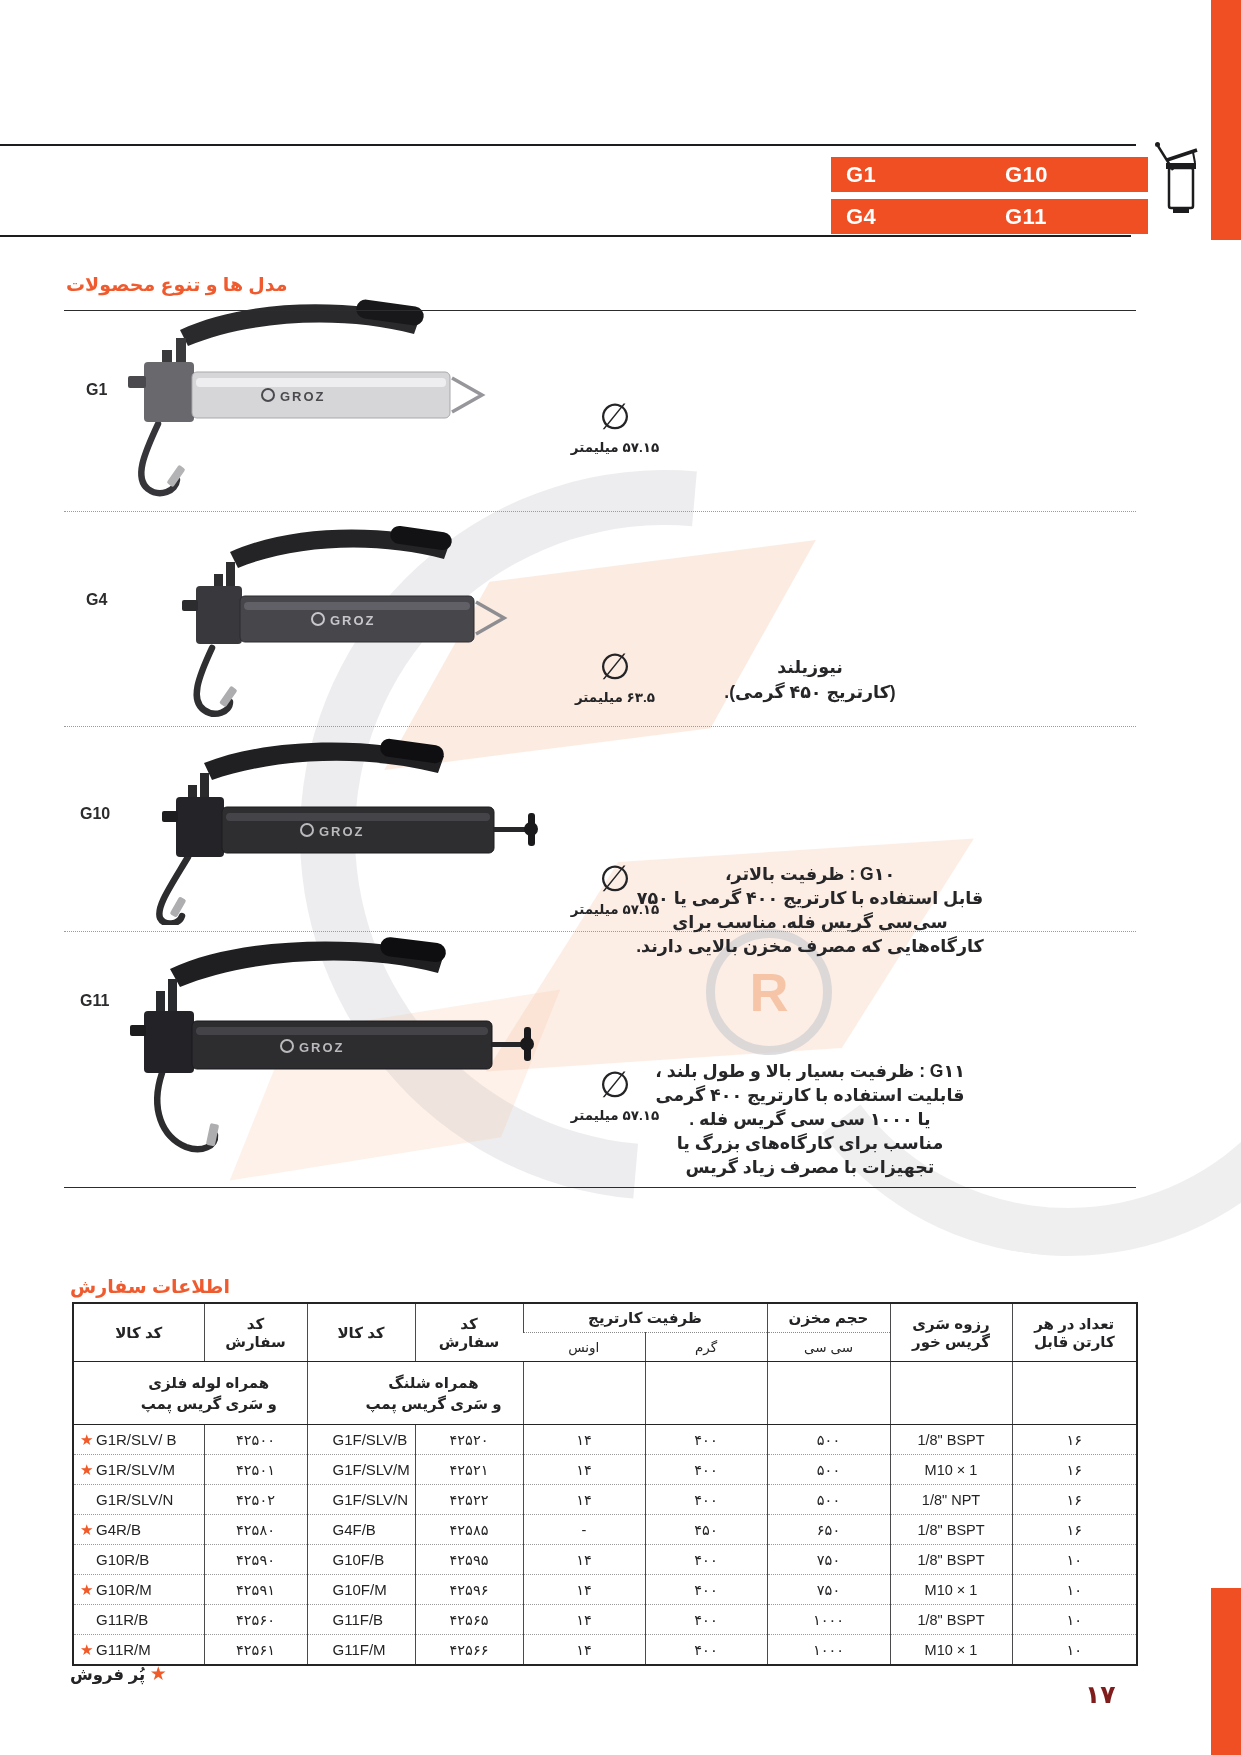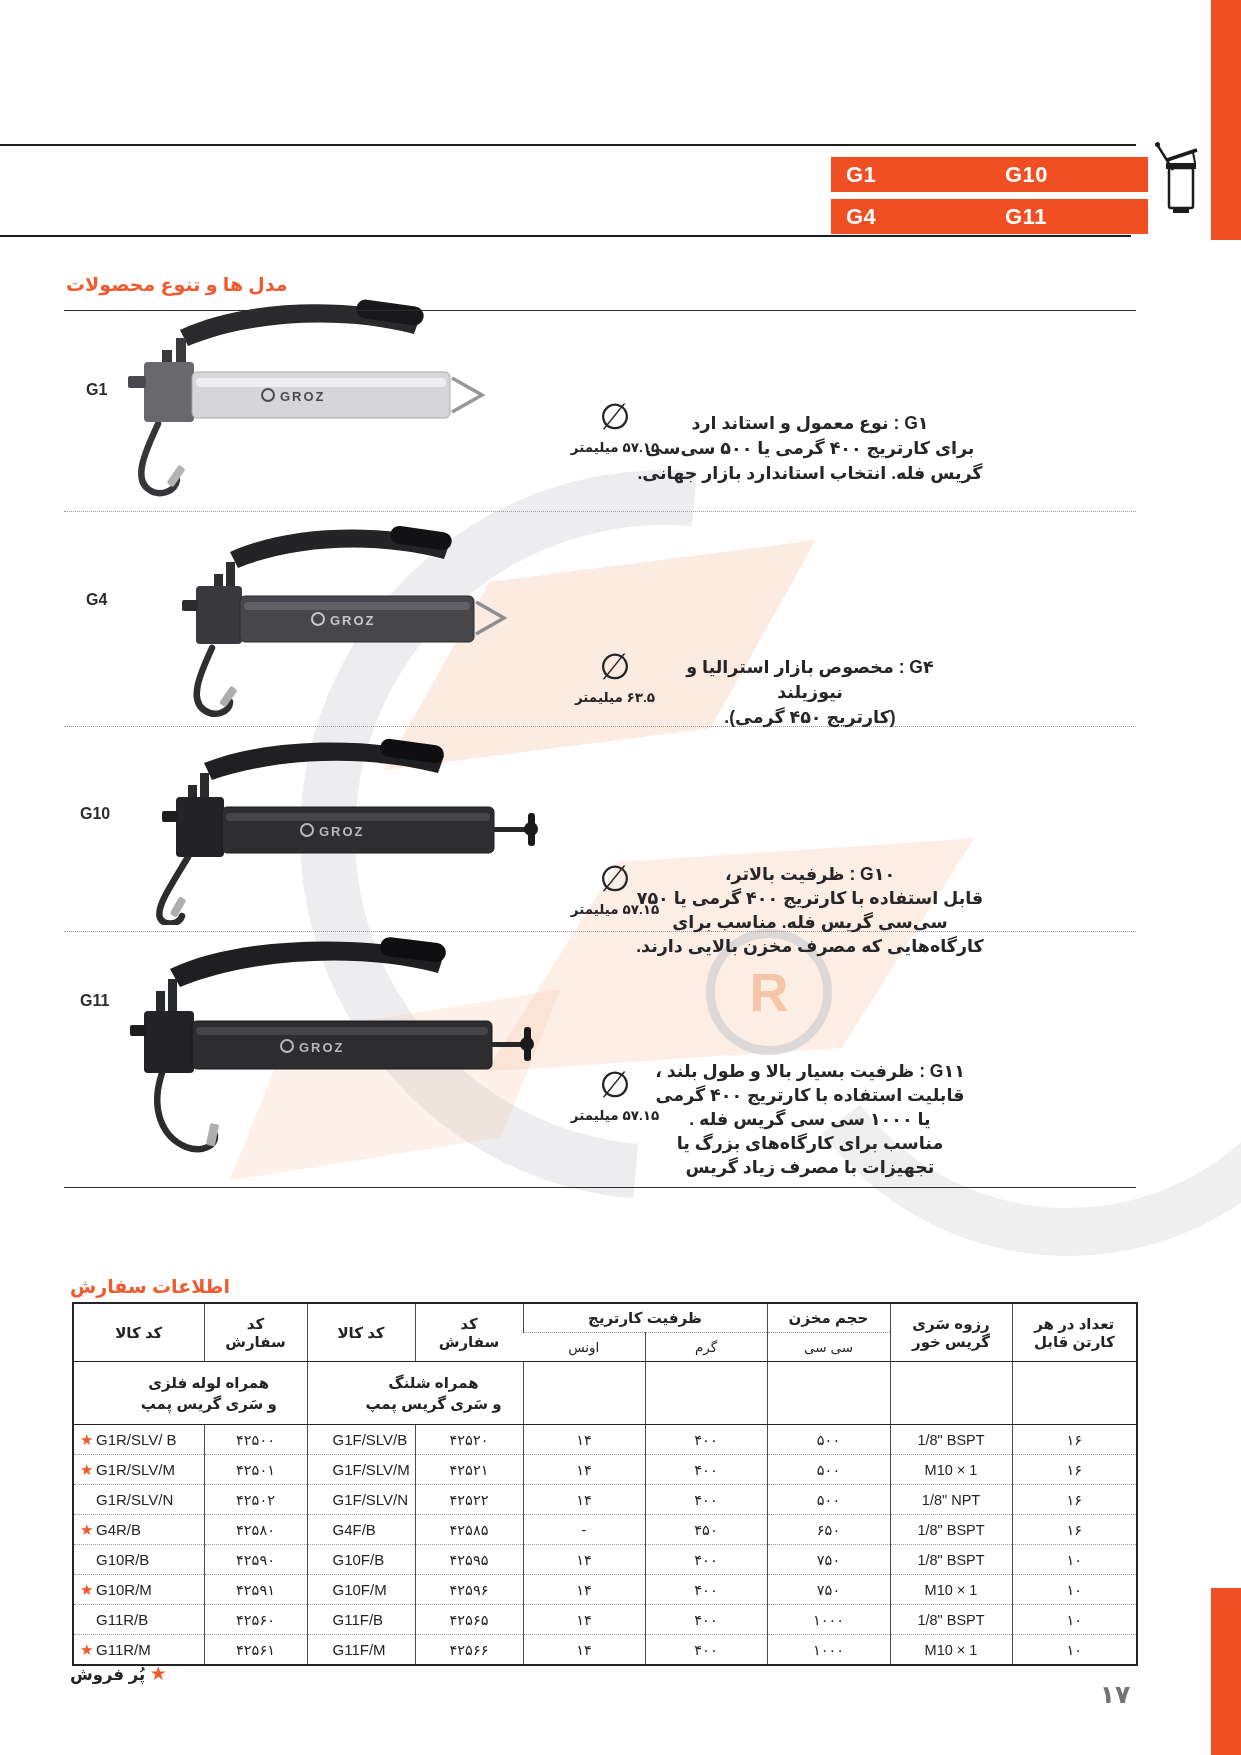--- a/index.html
+++ b/index.html
@@ -75,22 +75,22 @@
   .drow:last-child td{border-bottom:none;}
   td.code{text-align:left;direction:ltr;padding-left:22px;position:relative;font-size:15px;}
   td.code2{padding-left:25px;}
   .rstar{position:absolute;left:6px;top:50%;transform:translateY(-50%);
          color:#f15a29;font-size:15px;font-weight:bold;}
   .rtl{direction:rtl;}
   
   .footnote{position:absolute;left:70px;top:1662px;direction:rtl;font-weight:bold;
             font-size:16.5px;color:#242426;z-index:3;}
   .fstar{color:#f15a29;font-size:19px;}
-  .pagenum{position:absolute;left:1085px;top:1680px;width:60px;text-align:center;
-           font-size:25px;font-weight:bold;color:#737373;z-index:3;}
+  .pagenum{position:absolute;left:1085px;top:1680px;width:60px;
+           font-size:25px;font-weight:bold;color:#7f1d1d;z-index:3;}
 </style>
 </head>
 <body>
 
 <div class="page">
 
   <div class="wm wm-arc1"></div>
   <div class="wm wm-arc2"></div>
   <div class="wm wm-peach1"></div>
   <div class="wm wm-peach2"></div>
@@ -135,25 +135,20 @@
       <rect x="78" y="86" width="250" height="9" rx="4" fill="#eeeef0"></rect>
       <circle cx="150" cy="103" r="6" fill="none" stroke="#4a4a4e" stroke-width="2"></circle>
       <text x="162" y="109" font-size="13" font-weight="bold" fill="#4a4a4e" letter-spacing="2">GROZ</text>
       <path d="M334,86 L364,103 L334,120" stroke="#97979b" stroke-width="3.5" fill="none"></path>
     </svg>
   </div>
   <div class="dia dia-g1">
     <div class="dia-sym">∅</div>
     <div class="dia-val">۵۷.۱۵ میلیمتر</div>
   </div>
-  <div class="desc desc-g1">
-    <div>G۱ : نوع معمول و استاند ارد</div>
-    <div>برای کارتریج ۴۰۰ گرمی یا ۵۰۰ سی‌سی</div>
-    <div>گریس فله. انتخاب استاندارد بازار جهانی.</div>
-  </div>
   <div class="dotsep ds1"></div>
 
   <div class="plabel pl-g4">G4</div>
   <div class="gun gun-g4">
     <svg width="330" height="200" viewBox="0 0 330 200">
       <path d="M34,128 C20,158 12,180 26,190 C37,198 52,192 52,182" stroke="#2f2f31" stroke-width="6.5" fill="none" stroke-linecap="round"></path>
       <rect x="40" y="173" width="21" height="8" rx="2" fill="#adadb0" transform="rotate(-55 50 177)"></rect>
       <path d="M52,32 C112,5 202,3 272,22 L266,39 C200,21 118,24 60,48 Z" fill="#242426"></path>
       <rect x="212" y="9" width="62" height="18" rx="9" fill="#121214" transform="rotate(8 243 18)"></rect>
       <rect x="48" y="42" width="9" height="30" fill="#2e2e31"></rect>
@@ -165,21 +160,20 @@
       <circle cx="140" cy="99" r="6" fill="none" stroke="#c6c6cb" stroke-width="2"></circle>
       <text x="152" y="105" font-size="13" font-weight="bold" fill="#c6c6cb" letter-spacing="2">GROZ</text>
       <path d="M298,82 L326,98 L298,114" stroke="#8e8e92" stroke-width="3.5" fill="none"></path>
     </svg>
   </div>
   <div class="dia dia-g4">
     <div class="dia-sym">∅</div>
     <div class="dia-val">۶۳.۵ میلیمتر</div>
   </div>
   <div class="desc desc-g4">
-    <div>G۴ : مخصوص بازار استرالیا و</div>
     <div>نیوزیلند</div>
     <div>(کارتریج ۴۵۰ گرمی).</div>
   </div>
   <div class="dotsep ds2"></div>
 
   <div class="plabel pl-g10">G10</div>
   <div class="gun gun-g10">
     <svg width="425" height="192" viewBox="0 0 425 192">
       <path d="M56,124 C38,154 24,174 28,185 C32,193 47,192 50,183" stroke="#2c2c2e" stroke-width="6.5" fill="none" stroke-linecap="round"></path>
       <rect x="36" y="170" width="20" height="8" rx="2" fill="#aeaeb1" transform="rotate(-60 46 174)"></rect>

